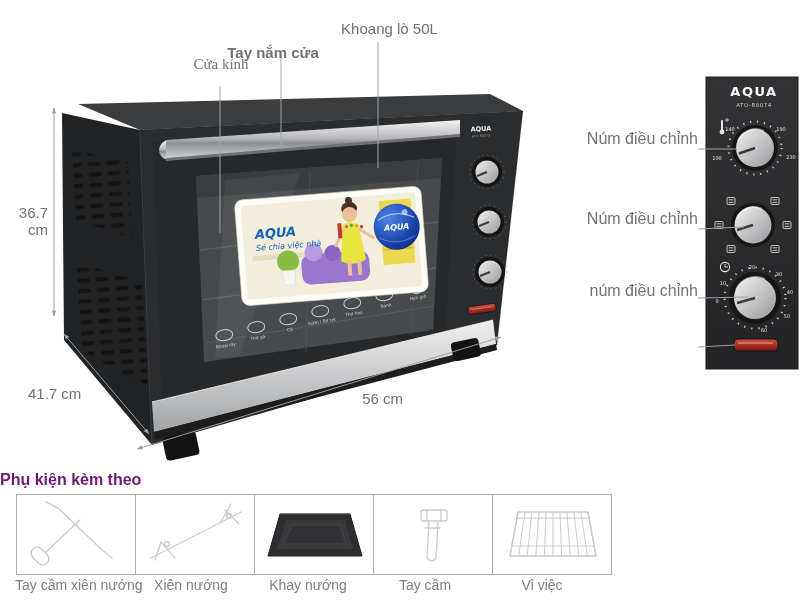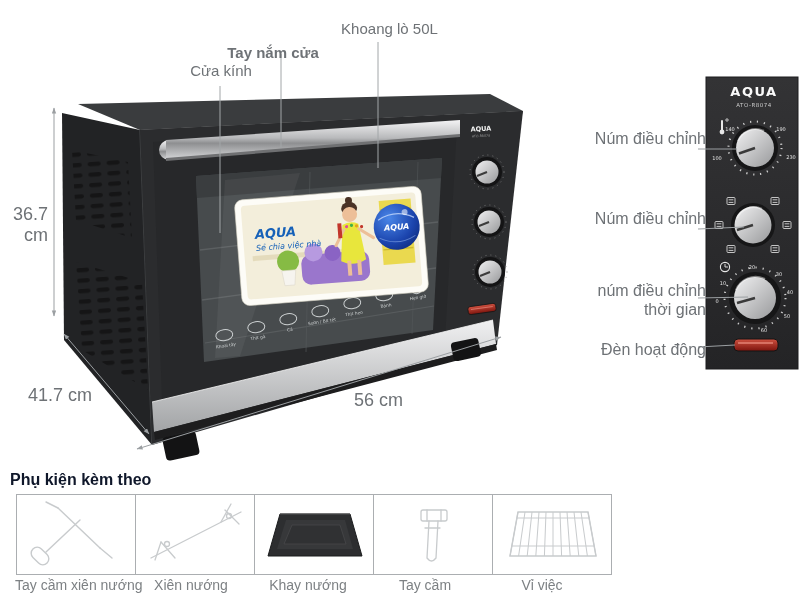--- a/index.html
+++ b/index.html
@@ -1,24 +1,24 @@
 <!DOCTYPE html>
 <html><head>
 <meta charset="utf-8">
 <style>
   html,body{margin:0;padding:0;background:#fff;}
   .stage{position:relative;width:800px;height:600px;background:#fff;overflow:hidden;
          font-family:"Liberation Sans","DejaVu Sans",sans-serif;}
   .art{position:absolute;left:0;top:0;}
   .lbl{position:absolute;color:#6e7276;font-size:15px;white-space:nowrap;}
   .center{transform:translateX(-50%);}
-  .dim{position:absolute;color:#6e7276;font-size:18px;}
-  .plabel{position:absolute;right:94px;text-align:right;color:#6e7276;
+  .dim{position:absolute;color:#6e7276;font-size:15px;}
+  .plabel{position:absolute;right:102px;text-align:center;color:#6e7276;
           font-size:16px;line-height:1.2;white-space:nowrap;}
-  .acc-head{position:absolute;left:10px;top:471px;font-size:16px;font-weight:bold;color:#0f172a;}
+  .acc-head{position:absolute;left:0;top:471px;font-size:16px;font-weight:bold;color:#701a75;}
   .acc-row{position:absolute;left:16px;top:494px;display:flex;}
   .acc-cell{width:118px;height:79px;border:1px solid #abaeb1;background:#fff;
             margin-left:-1px;display:flex;align-items:center;justify-content:center;}
   .acc-cell:first-child{margin-left:0;}
   .acc-labels{position:absolute;left:16px;top:577px;display:flex;}
   .acc-label{width:118px;margin-left:-1px;text-align:center;color:#7d8184;font-size:14px;white-space:nowrap;}
   .svgtxt{font-family:"DejaVu Sans","Liberation Sans",sans-serif;}
 </style>
 </head>
 <body>
@@ -280,40 +280,36 @@
         <line x1="738" y1="343" x2="773" y2="343" stroke="#ef9384" stroke-width="1.4" opacity="0.8"></line>
       </g>
     </g>
 
     <line x1="698" y1="149" x2="737" y2="149" stroke="#9b9fa2" stroke-width="1"></line>
     <line x1="698" y1="229" x2="744" y2="227" stroke="#9b9fa2" stroke-width="1"></line>
     <line x1="698" y1="298" x2="748" y2="297" stroke="#9b9fa2" stroke-width="1"></line>
     <line x1="698" y1="347" x2="735" y2="345" stroke="#9b9fa2" stroke-width="1"></line>
   </svg>
 
-  <div class="lbl center" style="left:221px;top:62px;">Cửa kính</div>
+  <div class="lbl center" style="left:221px;top:56px;font-family:Liberation Serif, serif;">Cửa kính</div>
   <div class="lbl center" style="left:273px;top:44px;font-weight:bold;">Tay nắm cửa</div>
   <div class="lbl center" style="left:383px;top:20px;padding-left:13px;">Khoang lò 50L</div>
 
   <div class="dim" style="left:0;top:204px;width:48px;text-align:right;">36.7 cm</div>
   <div class="dim" style="left:28px;top:385px;width:84px;text-align:left;">41.7 cm</div>
   <div class="dim" style="left:341px;top:390px;width:62px;text-align:right;">56 cm</div>
 
   <div class="plabel" style="top:129px;">
     <div>Núm điều chỉnh</div>
   </div>
   <div class="plabel" style="top:209px;">
     <div>Núm  điều chỉnh</div>
   </div>
   <div class="plabel" style="top:281px;">
     <div>núm điều chỉnh</div>
-    <div>thời gian</div>
-  </div>
-  <div class="plabel" style="top:340px;">
-    <div>Đèn hoạt động</div>
   </div>
 
   <div class="acc-head">Phụ kiện kèm theo</div>
 
   <div class="acc-row">
     <div class="acc-cell">
       <svg width="117" height="78" viewBox="0 0 117 78">
         <g stroke="#c8cbcd" stroke-width="1.4" fill="none" stroke-linecap="round">
           <rect x="16" y="50" width="12" height="20" rx="6" transform="rotate(-45 22 60)"></rect>
           <path d="M28,56 L62,24"></path>

